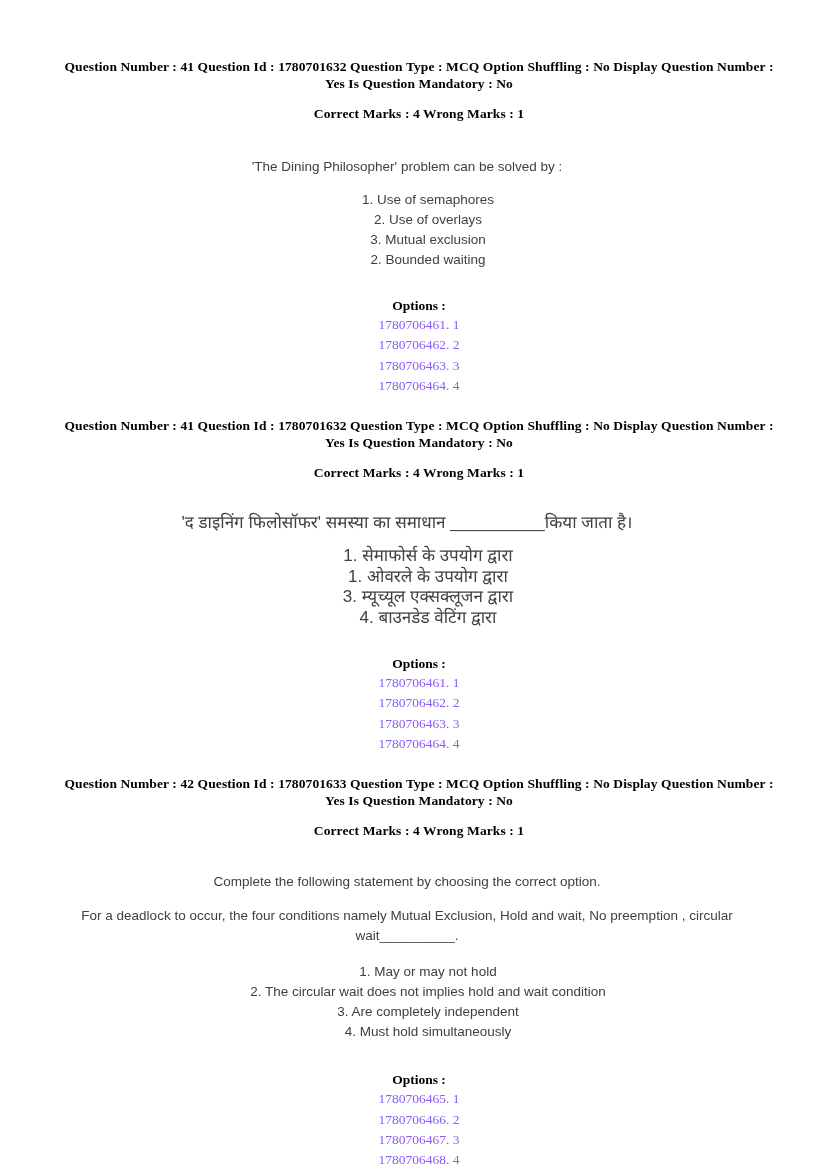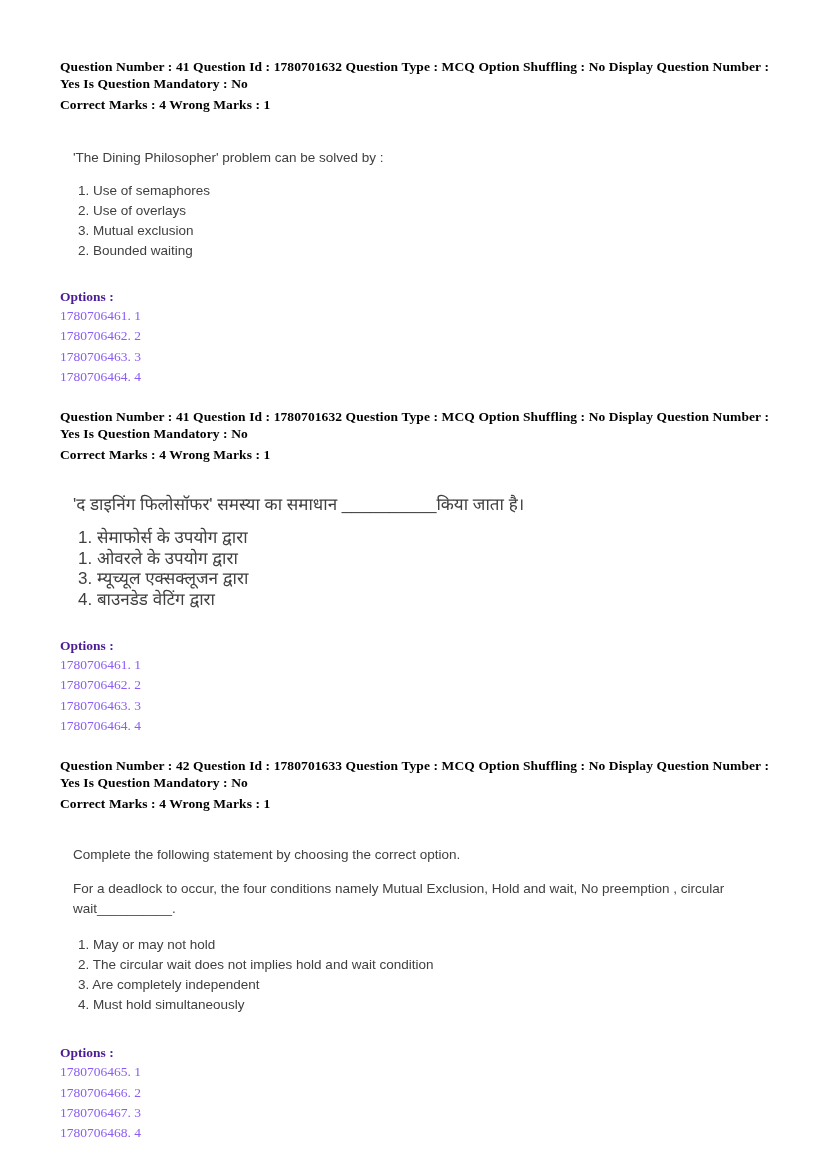--- a/index.html
+++ b/index.html
@@ -8,32 +8,33 @@
     height: 1169px;
     background: #ffffff;
     font-family: "Liberation Serif", serif;
     overflow: hidden;
   }
   .doc {
     padding: 58px 48px 0 60px;
   }
   .question-block {
     margin-bottom: 21px;
+    text-align: center;
   }
   .q-header {
     font-family: "Liberation Serif", serif;
     font-weight: bold;
     font-size: 13.5px;
     line-height: 17px;
     color: #000000;
     max-width: 718px;
     letter-spacing: 0.1px;
   }
   .q-marks {
-    margin-top: 4px;
+    margin-top: 13px;
   }
   .q-body {
     margin: 35px 0 0 13px;
     font-family: "Liberation Sans", "DejaVu Sans", sans-serif;
     color: #404040;
     font-size: 13.5px;
   }
   .q-body.hindi {
     font-size: 17px;
     margin-top: 32px;
@@ -57,21 +58,21 @@
     line-height: 20.5px;
   }
   .q-options {
     margin-top: 26px;
   }
   .opt-label {
     font-family: "Liberation Serif", serif;
     font-weight: bold;
     font-size: 13.5px;
     line-height: 19px;
-    color: #4c1d95;
+    color: #000000;
   }
   .opt-id {
     font-family: "Liberation Serif", serif;
     font-size: 13.5px;
     line-height: 20.3px;
     color: #8b5cf6;
   }
   .q42 .q-body { margin-top: 33px; }
   .q42 .q-choices { margin-top: 16px; }
   .q42 .q-options { margin-top: 28px; }

